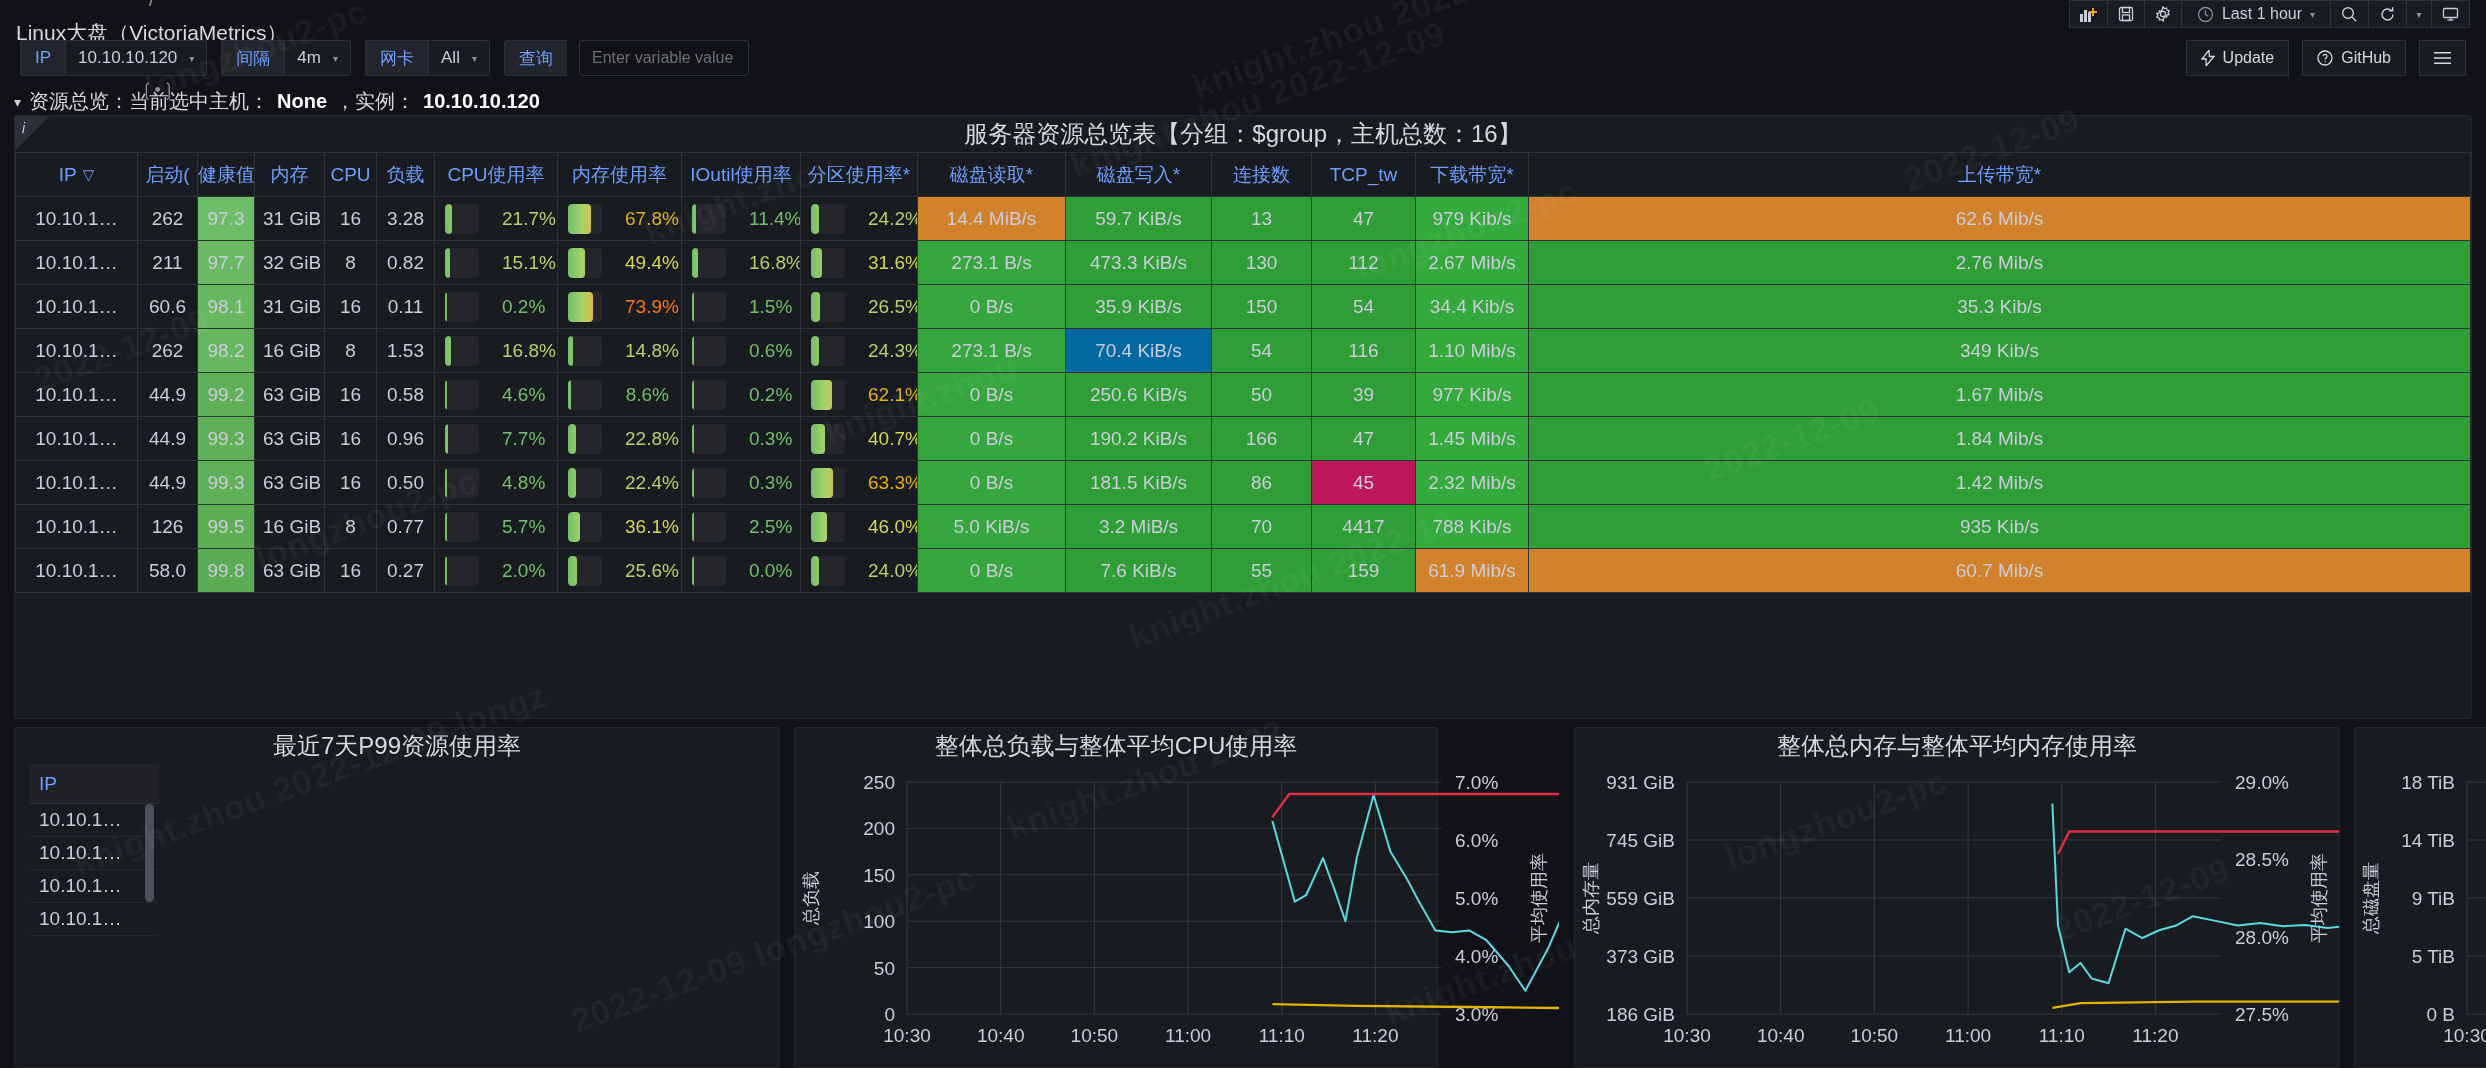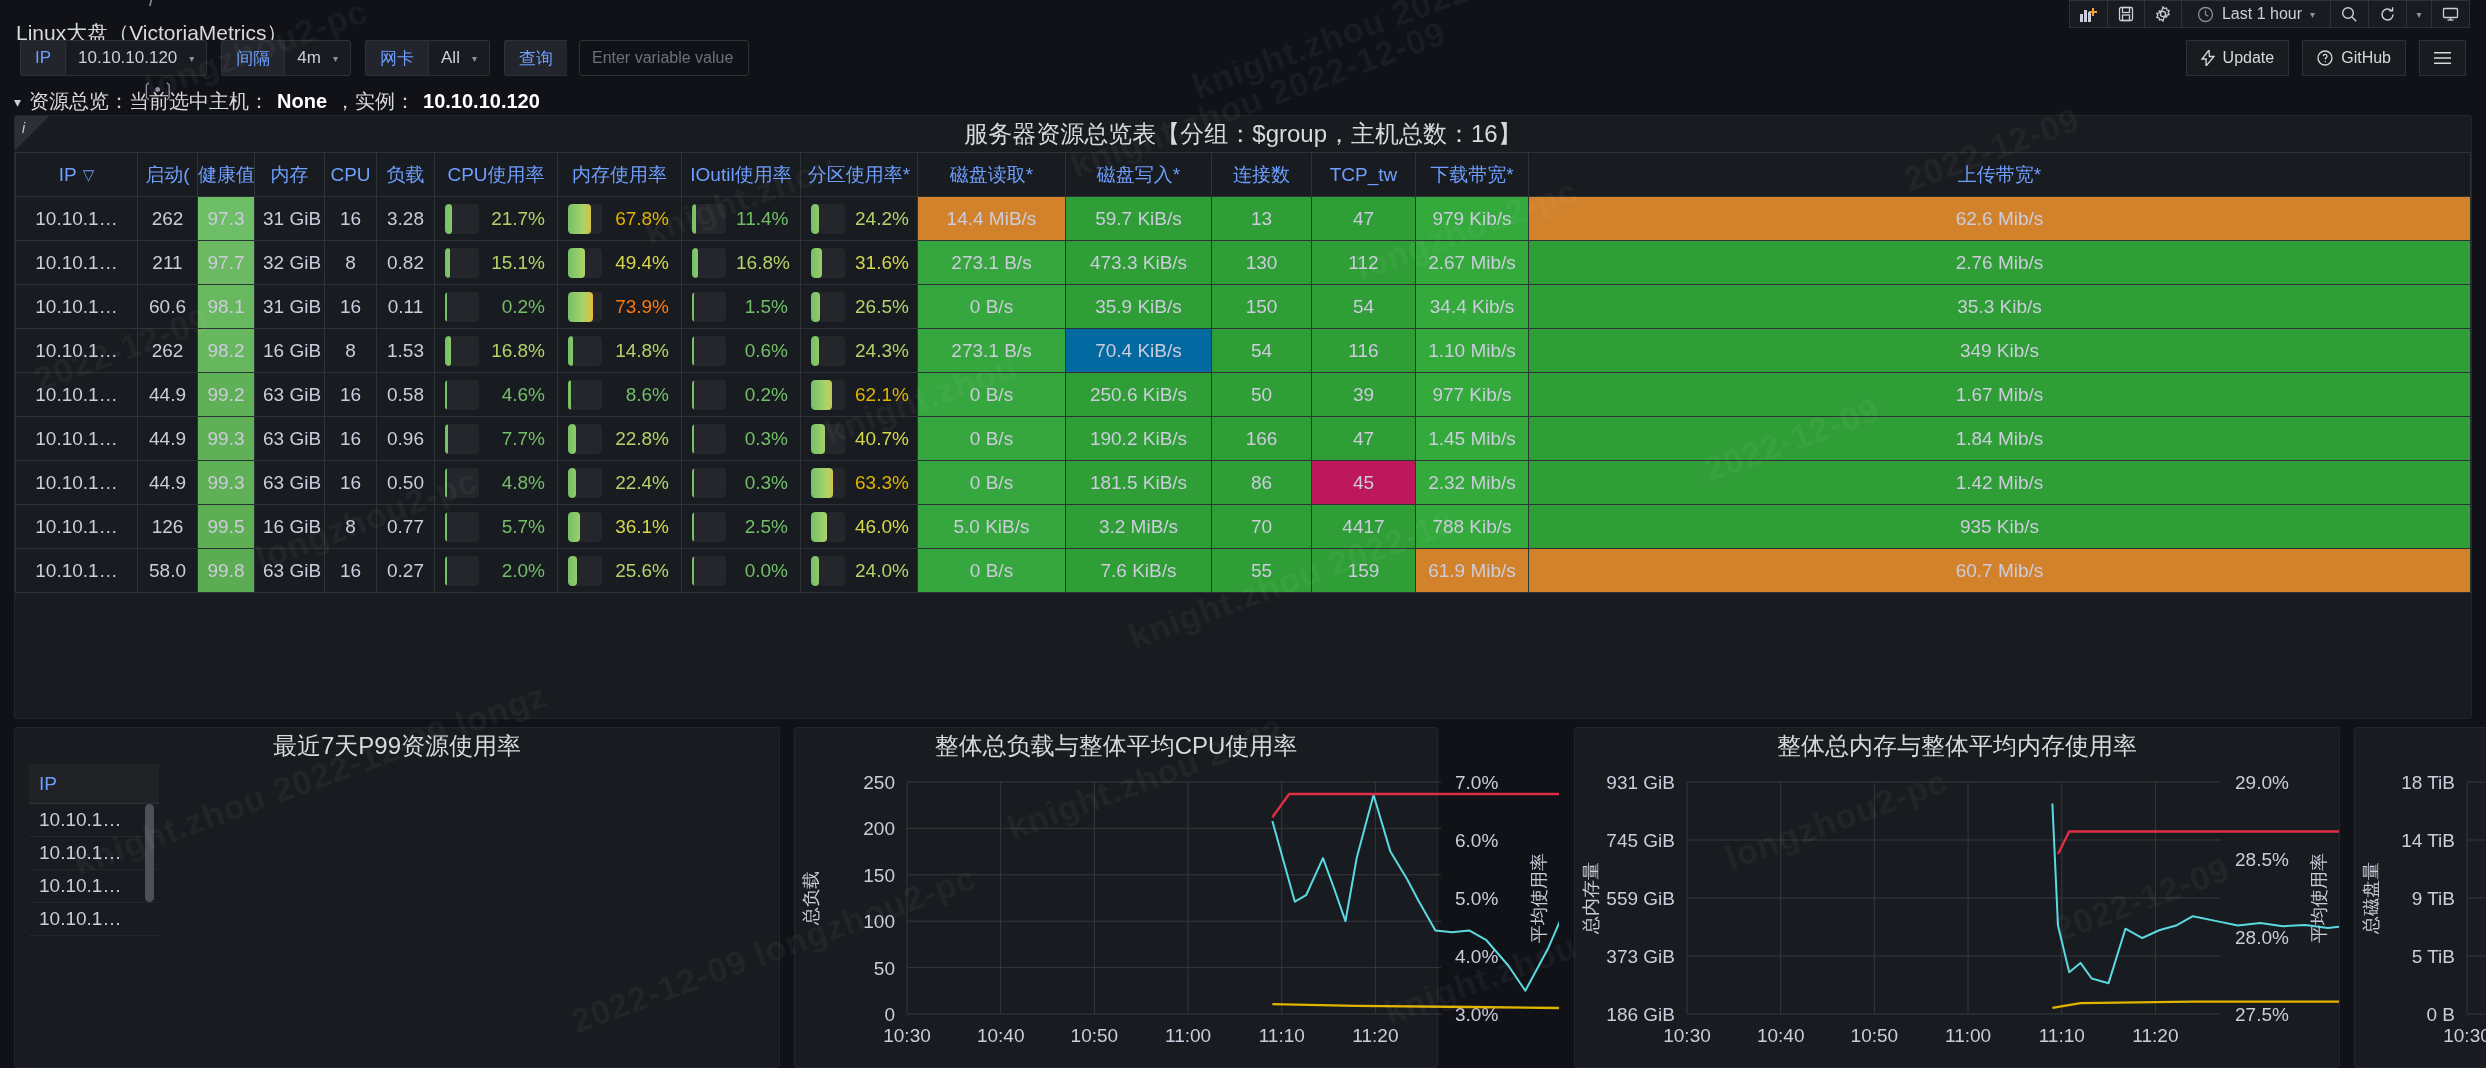--- a/index.html
+++ b/index.html
@@ -127,21 +127,21 @@
     white-space: nowrap; overflow: hidden; padding: 0 8px;
   }
   th .th-in { display: inline-flex; align-items: center; gap: 6px; justify-content: center; }
   .filter-ic { font-size: 15px; color: #6e9fff; }
   td.blue { color: #6e9fff; }
   td.health { color: #fff; font-weight: 400; }
   td.bgcell { color: #fff; }
   td.right { text-align: right; padding-right: 20px; }
 
   
-  .gc { display: flex; align-items: center; height: 100%; gap: 10px; padding-left: 4px; }
+  .gc { display: flex; align-items: center; height: 100%; gap: 23px; padding-left: 4px; }
   .gbar {
     width: 34px; height: 30px; background: #24262b; border-radius: 4px;
     position: relative; overflow: hidden; flex: 0 0 34px;
   }
   .gfill {
     position: absolute; left: 0; top: 0; bottom: 0;
     border-radius: 4px;
     background: linear-gradient(90deg, #73bf69 0%, #a9d46a 45%, #eab839 75%, #f2cc0c 100%);
     background-size: 34px 100%;
   }

